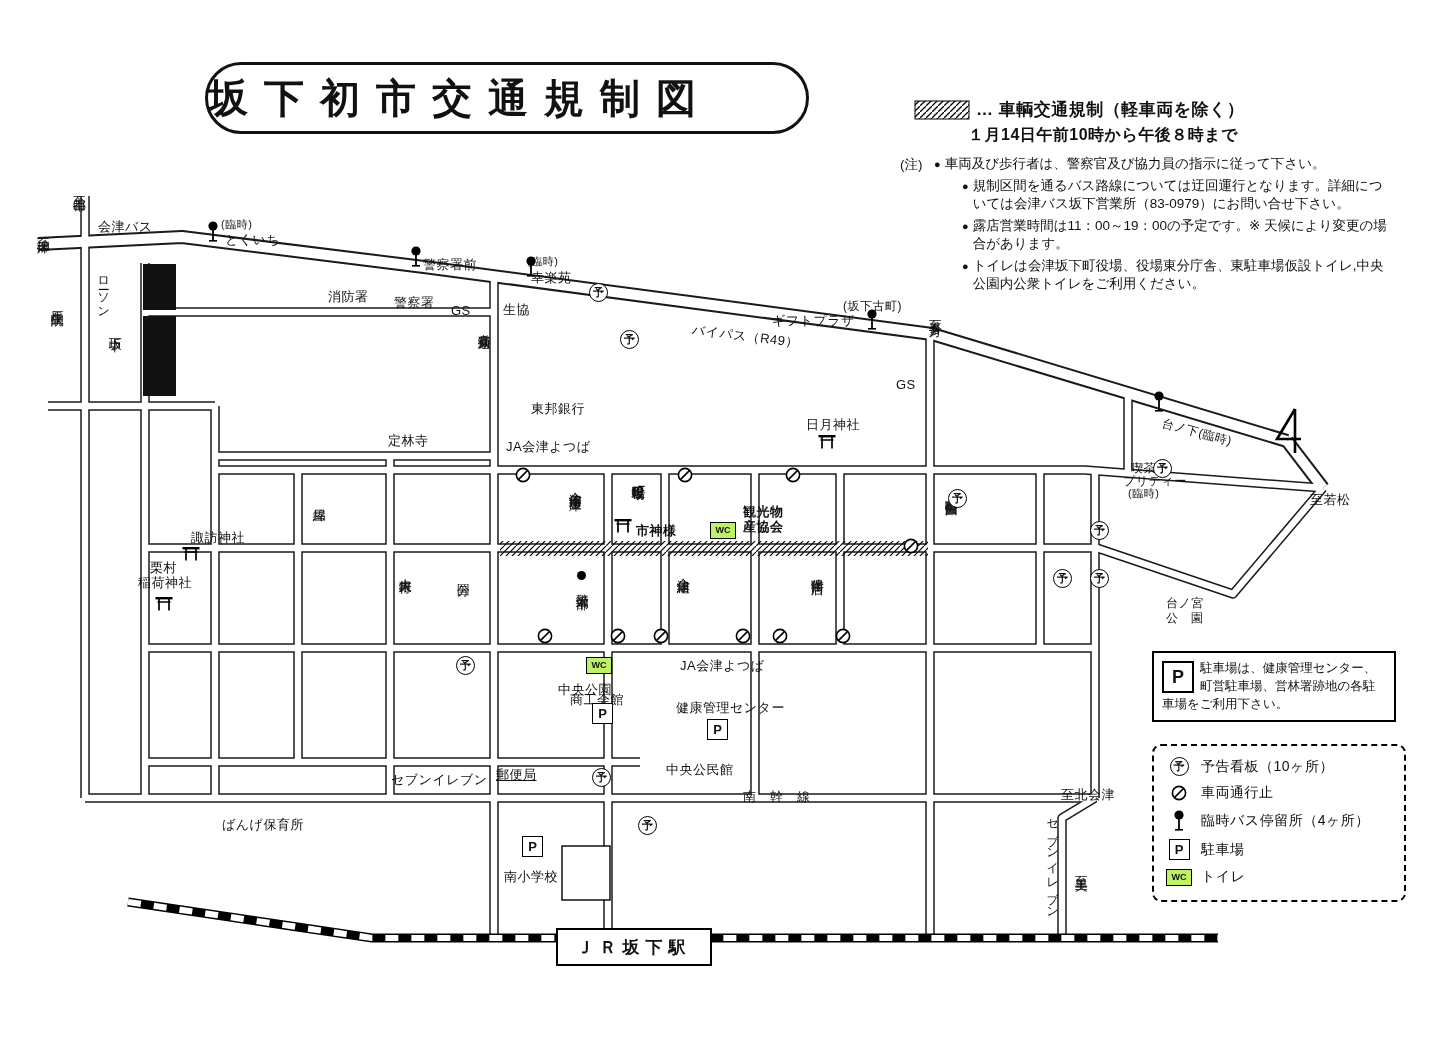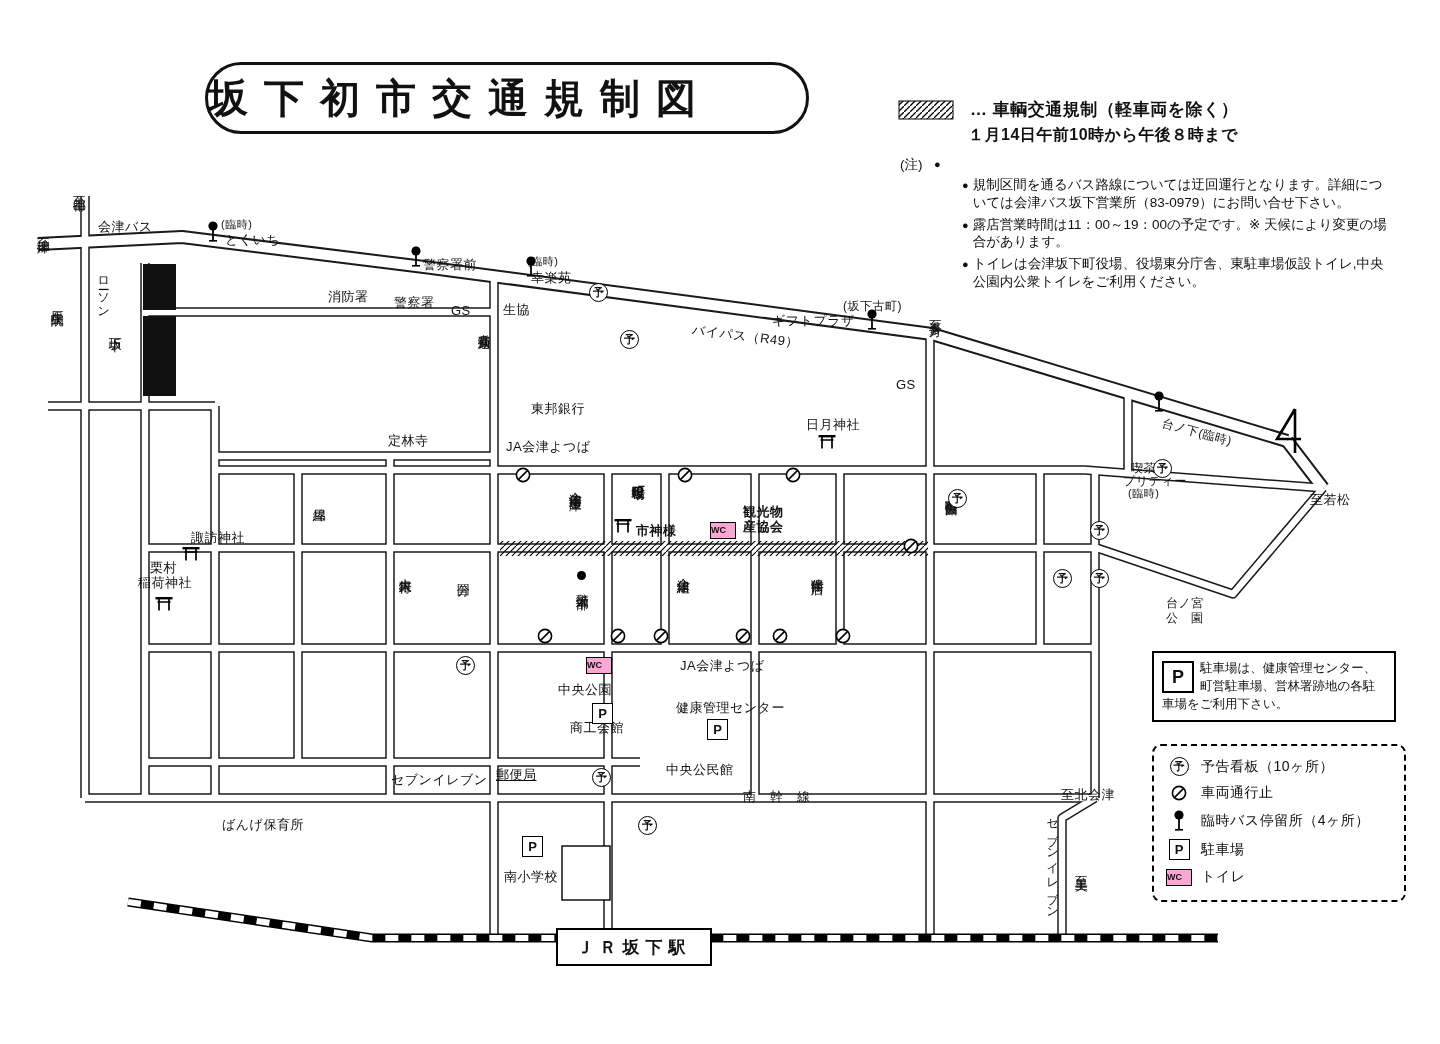--- a/index.html
+++ b/index.html
@@ -12,30 +12,30 @@
   .rc-main{stroke:#1a1a1a;stroke-width:14;fill:none;stroke-linejoin:round;}
   .rf-main{stroke:#fff;stroke-width:10;fill:none;stroke-linejoin:round;}
   #map-layer{position:absolute;left:0;top:0;width:1440px;height:904px;z-index:3;}
   .map-label{position:absolute;font-size:13px;line-height:1.18;white-space:pre;letter-spacing:.5px;}
   .map-label.v{writing-mode:vertical-rl;text-orientation:upright;letter-spacing:1px;line-height:1.06;}
   .sym{position:absolute;line-height:0;}
   .circ{display:inline-block;width:17px;height:17px;border:1.4px solid #000;border-radius:50%;
         background:#fff;font-size:11px;line-height:17px;text-align:center;font-weight:700;}
   .pbox{display:inline-block;width:19px;height:19px;border:1.6px solid #000;background:#fff;
         font-size:13px;line-height:19px;text-align:center;font-weight:700;}
-  .wcbox{display:inline-block;width:24px;height:15px;border:1.3px solid #000;background:#f9a8d4;
-        font-size:9px;line-height:15px;text-align:left;font-weight:700;}
+  .wcbox{display:inline-block;width:24px;height:15px;border:1.3px solid #000;background:#bef264;
+        font-size:9px;line-height:15px;text-align:center;font-weight:700;}
   .dotmark{display:inline-block;width:9px;height:9px;border-radius:50%;background:#000;}
   
   #title-box{position:absolute;left:205px;top:62px;width:598px;height:66px;z-index:4;
      border:3.5px solid #111;border-radius:40px;display:flex;align-items:center;
      font-family:"Liberation Serif","DejaVu Serif",serif;font-size:40px;font-weight:700;letter-spacing:16px;}
   
   #legend-top{position:absolute;left:898px;top:98px;width:498px;z-index:4;}
-  .lt-row1{display:flex;align-items:center;gap:16px;}
+  .lt-row1{display:flex;align-items:center;gap:6px;margin-left:16px;}
   .lt-row1 .lt-label{font-size:17px;font-weight:700;letter-spacing:.5px;}
   .lt-period{margin:4px 0 0 70px;font-size:16px;font-weight:700;letter-spacing:.5px;}
   #notes-wrap{position:relative;margin-top:9px;padding-left:36px;font-size:13.5px;}
   #note-prefix{position:absolute;left:2px;top:1px;}
   .note-item{display:flex;gap:4px;margin-bottom:4px;line-height:1.33;}
   .note-item:not(:first-child){margin-left:28px;}
   .note-item .bullet{font-size:11px;padding-top:2px;}
   
   #parking-note{position:absolute;left:1152px;top:651px;width:224px;z-index:4;
      border:2.2px solid #000;padding:7px 8px;font-size:12.5px;line-height:1.42;background:#fff;}
@@ -205,21 +205,21 @@
       <span class="map-label" style="left: 1128px; top: 487px; font-size: 11px;">(臨時)</span>
       <span class="map-label" style="left: 1310px; top: 492px;">至若松</span>
       <span class="map-label v" style="left: 398px; top: 568px;">大東銀行</span>
       <span class="map-label v" style="left: 456px; top: 573px;">国分</span>
       <span class="map-label v" style="left: 575px; top: 584px;">警備本部</span>
       <span class="map-label v" style="left: 676px; top: 568px;">会津信組</span>
       <span class="map-label v" style="left: 810px; top: 568px;">猪俣商店</span>
       <span class="map-label" style="left: 1166px; top: 596px; font-size: 12px;">台ノ宮</span>
       <span class="map-label" style="left: 1166px; top: 611px; font-size: 12px;">公　園</span>
       <span class="map-label" style="left: 558px; top: 682px;">中央公園</span>
-      <span class="map-label" style="left: 570px; top: 720px;">商工会館</span>
+      <span class="map-label" style="left: 570px; top: 692px;">商工会館</span>
       <span class="map-label" style="left: 680px; top: 658px;">JA会津よつば</span>
       <span class="map-label" style="left: 676px; top: 700px;">健康管理センター</span>
       <span class="map-label" style="left: 391px; top: 772px;">セブンイレブン</span>
       <span class="map-label" style="left: 496px; top: 767px; text-decoration: underline;">郵便局</span>
       <span class="map-label" style="left: 666px; top: 762px;">中央公民館</span>
       <span class="map-label" style="left: 743px; top: 789px;">南　幹　線</span>
       <span class="map-label" style="left: 186px; top: 817px; margin-left: 36px;">ばんげ保育所</span>
       <span class="map-label" style="left: 504px; top: 869px;">南小学校</span>
       <span class="map-label" style="left: 1061px; top: 787px;">至北会津</span>
       <span class="map-label v" style="left: 1046px; top: 810px; font-size: 12px;">セブンイレブン</span>
@@ -342,20 +342,21 @@
         <rect x="1" y="1" width="54" height="18" fill="url(#hatch2)" stroke="#000" stroke-width="1"></rect>
       </svg>
       <span class="lt-label">… 車輌交通規制（軽車両を除く）</span>
     </div>
     <div class="lt-period">１月14日午前10時から午後８時まで</div>
     <div id="notes-wrap">
       <span id="note-prefix">(注)</span>
       <div id="notes-list">
           <div class="note-item">
             <span class="bullet">●</span>
+            <span class="note-text">車両及び歩行者は、警察官及び協力員の指示に従って下さい。</span>
           </div>
           <div class="note-item">
             <span class="bullet">●</span>
             <span class="note-text">規制区間を通るバス路線については迂回運行となります。詳細については会津バス坂下営業所（83-0979）にお問い合せ下さい。</span>
           </div>
           <div class="note-item">
             <span class="bullet">●</span>
             <span class="note-text">露店営業時間は11：00～19：00の予定です。※ 天候により変更の場合があります。</span>
           </div>
           <div class="note-item">

